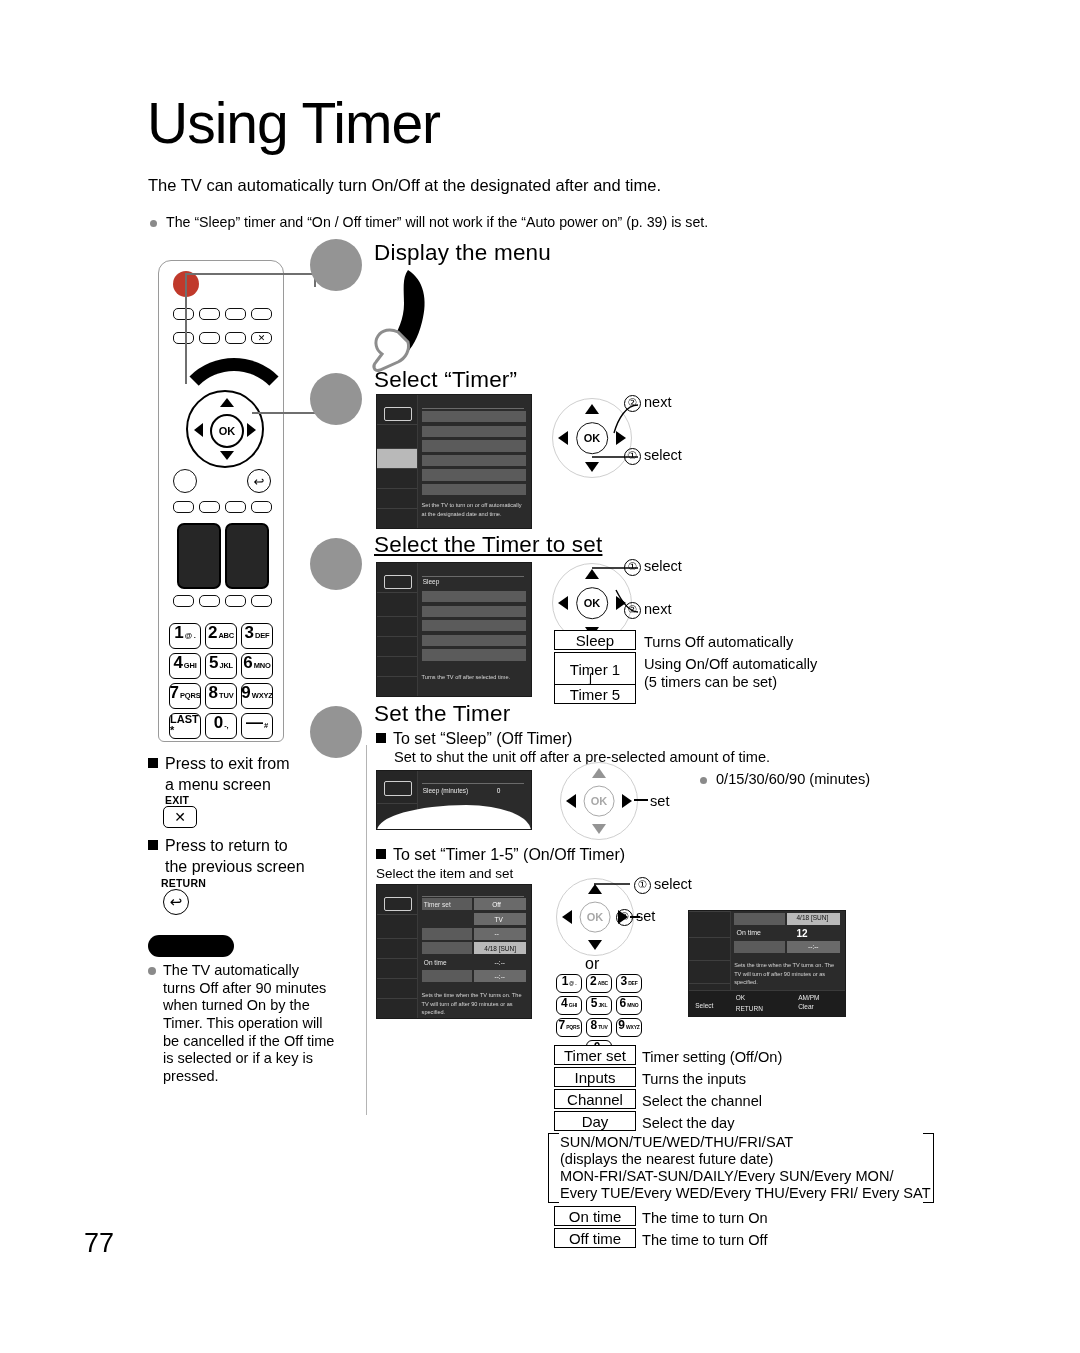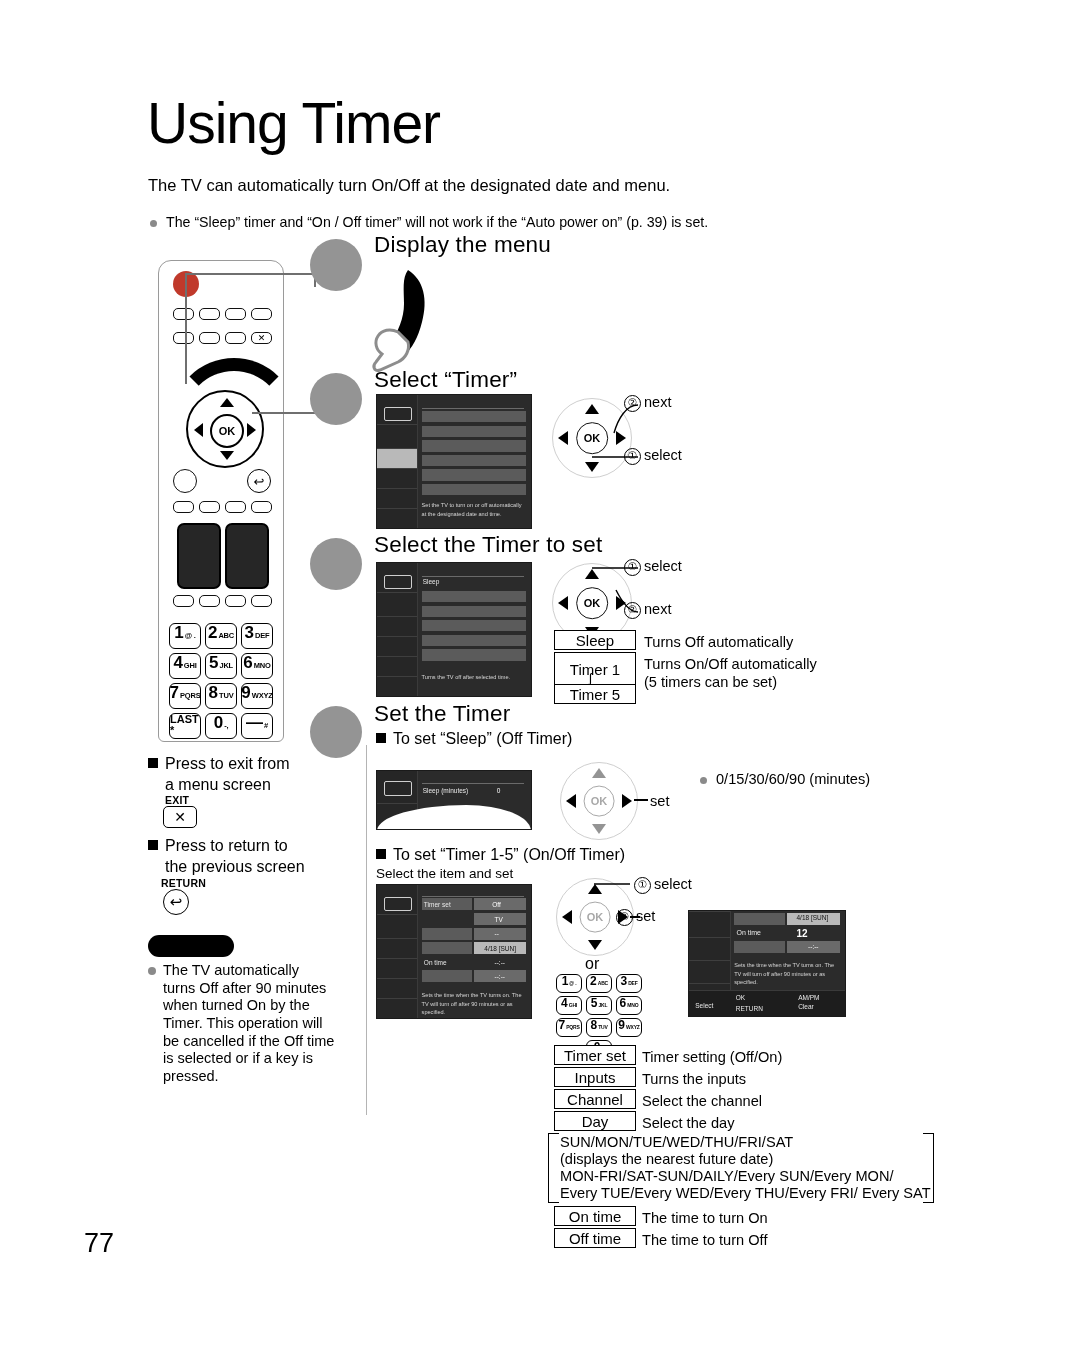--- a/index.html
+++ b/index.html
@@ -107,21 +107,21 @@
   .brk{position:absolute;border:1.5px solid #000;border-left:none;width:10px;}
   .brkl{position:absolute;border:1.5px solid #000;border-right:none;width:10px;}
   .hand{position:absolute;}
 </style>
 </head>
 <body>
 
 <div class="page">
 
   <div class="title">Using Timer</div>
-  <div class="lead">The TV can automatically turn On/Off at the designated date and menu.</div>
+  <div class="lead">The TV can automatically turn On/Off at the designated after and time.</div>
   <div class="bullet-line b2">The “Sleep” timer and “On / Off timer” will not work if the “Auto power on” (p. 39) is set.</div>
 
   <div class="remote">
     <div class="pwr"></div>
 
     <div class="krow" style="top:47px;">
       <div class="kb k0"></div>
       <div class="kb k1"></div>
       <div class="kb k2"></div>
       <div class="kb k3"></div>
@@ -218,21 +218,21 @@
   <div class="leader" style="left:185px;top:274px;width:2px;height:110px;"></div>
   <div class="leader" style="left:185px;top:273px;width:130px;height:2px;"></div>
   <div class="leader" style="left:252px;top:412px;width:64px;height:2px;"></div>
   <div class="leader" style="left:314px;top:273px;width:2px;height:14px;"></div>
 
   <div class="stepc" style="left:310px;top:239px;"></div>
   <div class="stepc" style="left:310px;top:373px;"></div>
   <div class="stepc" style="left:310px;top:538px;"></div>
   <div class="stepc" style="left:310px;top:706px;"></div>
 
-  <div class="sh" style="left:374px;top:232px;">Display the menu</div>
+  <div class="sh" style="left:374px;top:240px;">Display the menu</div>
   <svg class="hand" style="left:368px;top:266px;" width="78" height="108" viewBox="0 0 78 108">
     <path d="M40 4 C56 14 60 34 54 56 C50 72 44 82 36 90 L22 78 C30 66 36 52 36 38 C36 24 34 12 40 4 Z" fill="#000"></path>
     <path d="M30 66 C22 62 14 64 10 70 C6 76 8 84 14 88 L8 96 C4 100 6 106 12 104 L30 96 C38 92 42 84 40 76 Z" fill="#fff" stroke="#8d8d8d" stroke-width="3"></path>
   </svg>
 
   <div class="sh" style="left:374px;top:367px;">Select “Timer”</div>
 
   <div class="tvm" style="left:376px;top:394px;width:154px;height:133px;">
     <div class="side">
       <div class="sideicon"></div>
@@ -265,21 +265,21 @@
     <path d="M52 6 C40 6 32 20 28 34" stroke="#000" fill="none" stroke-width="1.4"></path>
     <path d="M6 58 L52 58" stroke="#000" fill="none" stroke-width="1.4"></path>
   </svg>
   <div class="anno" style="left:624px;top:394px;">
     <span class="cnum">②</span><span>next</span>
   </div>
   <div class="anno" style="left:624px;top:447px;">
     <span class="cnum">①</span><span>select</span>
   </div>
 
-  <div class="sh" style="left:374px;top:532px;">Select the Timer to set</div>
+  <div class="sh" style="left:374px;top:532px;text-decoration:underline;">Select the Timer to set</div>
 
   <div class="tvm" style="left:376px;top:562px;width:154px;height:133px;">
     <div class="side">
       <div class="sideicon"></div>
       <div class="sidecell" style="top:22%;height:18%;"></div>
       <div class="sidecell" style="top:40%;height:15%;"></div>
       <div class="sidecell" style="top:55%;height:15%;"></div>
       <div class="sidecell" style="top:70%;height:15%;"></div>
       <div class="sidecell" style="top:85%;height:15%;"></div>
     </div>
@@ -309,28 +309,29 @@
   <div class="anno" style="left:624px;top:558px;">
     <span class="cnum">①</span><span>select</span>
   </div>
   <div class="anno" style="left:624px;top:601px;">
     <span class="cnum">②</span><span>next</span>
   </div>
 
   <div class="boxlbl" style="left:554px;top:630px;width:82px;height:20px;">Sleep</div>
   <div class="txt" style="left:644px;top:634px;">Turns Off automatically</div>
   <div class="boxlbl" style="left:554px;top:652px;width:82px;height:35px;">Timer 1</div>
-  <div class="txt" style="left:644px;top:656px;">Turns On/Off automatically</div>
+  <div class="txt" style="left:644px;top:656px;">Using On/Off automatically</div>
   <div class="txt" style="left:589px;top:670px;font-size:13px;">ʃ</div>
   <div class="txt" style="left:644px;top:674px;">(5 timers can be set)</div>
   <div class="boxlbl" style="left:554px;top:684px;width:82px;height:20px;">Timer 5</div>
 
   <div class="sh" style="left:374px;top:701px;">Set the Timer</div>
 
   <div class="sqbul" style="left:376px;top:729px;">To set “Sleep” (Off Timer)</div>
+  <div class="txt" style="left:394px;top:749px;">Set to shut the unit off after a pre-selected amount of time.</div>
 
   <div class="tvm" style="left:376px;top:770px;width:154px;height:58px;">
     <div class="side">
       <div class="sideicon" style="top:18%;height:22%;"></div>
       <div class="sidecell" style="top:55%;height:45%;"></div>
     </div>
     <div class="body">
       <div class="hdr" style="top:5%;height:16%;"></div>
       <div class="lbl" style="left:5%;top:27%;">Sleep (minutes)</div>
       <div class="val" style="left:70%;top:27%;">0</div>

